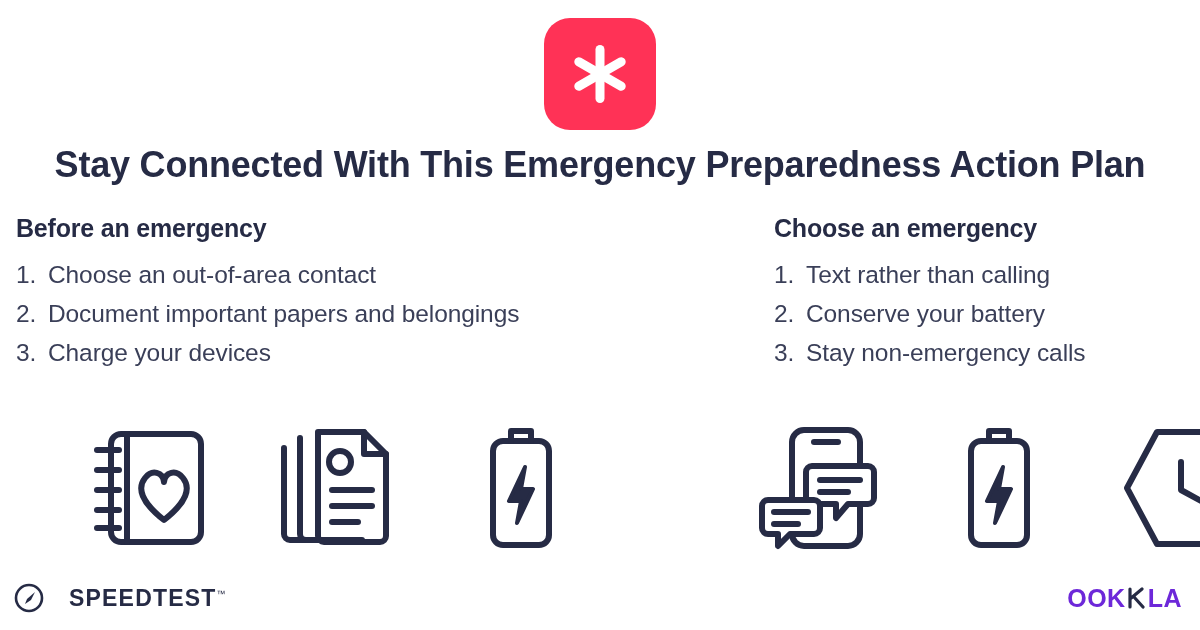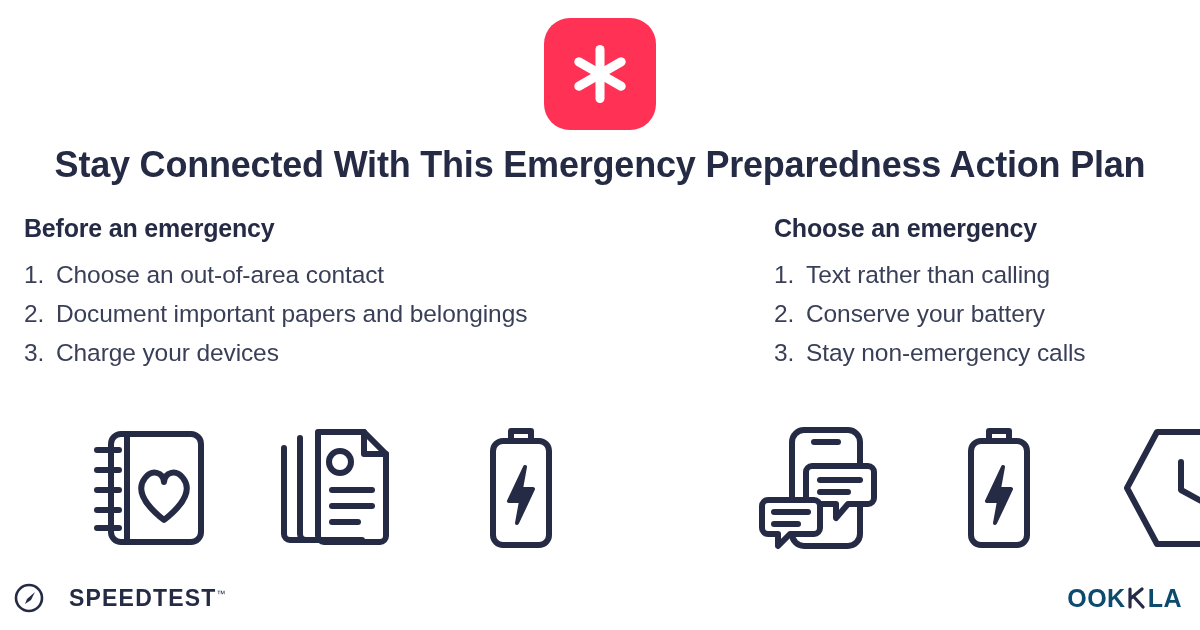--- a/index.html
+++ b/index.html
@@ -42,21 +42,21 @@
 
   .columns {
     position: absolute;
     top: 214px;
     left: 0;
     width: 1200px;
     display: flex;
   }
   .col {
     width: 600px;
-    padding-left: 24px;
+    padding-left: 16px;
     padding-right: 12px;
   }
   .col.right { padding-left: 174px; }
 
   .col-title {
     font-size: 25px;
     font-weight: bold;
     color: #262b45;
     margin-bottom: 12px;
     letter-spacing: -0.2px;
@@ -107,21 +107,21 @@
     font-size: 23px;
     font-weight: bold;
     letter-spacing: 1.2px;
     color: #262b45;
   }
   .tm { font-size: 9px; vertical-align: super; font-weight: normal; }
   .ookla-word {
     font-size: 25px;
     font-weight: bold;
     letter-spacing: 0.5px;
-    color: #0c4a6e;
+    color: #6d28d9;
     display: flex;
     align-items: center;
     text-align: right;
   }
 </style>
 </head>
 <body>
 
 <div class="logo-badge">
   <svg width="62" height="62" viewBox="0 0 62 62">

